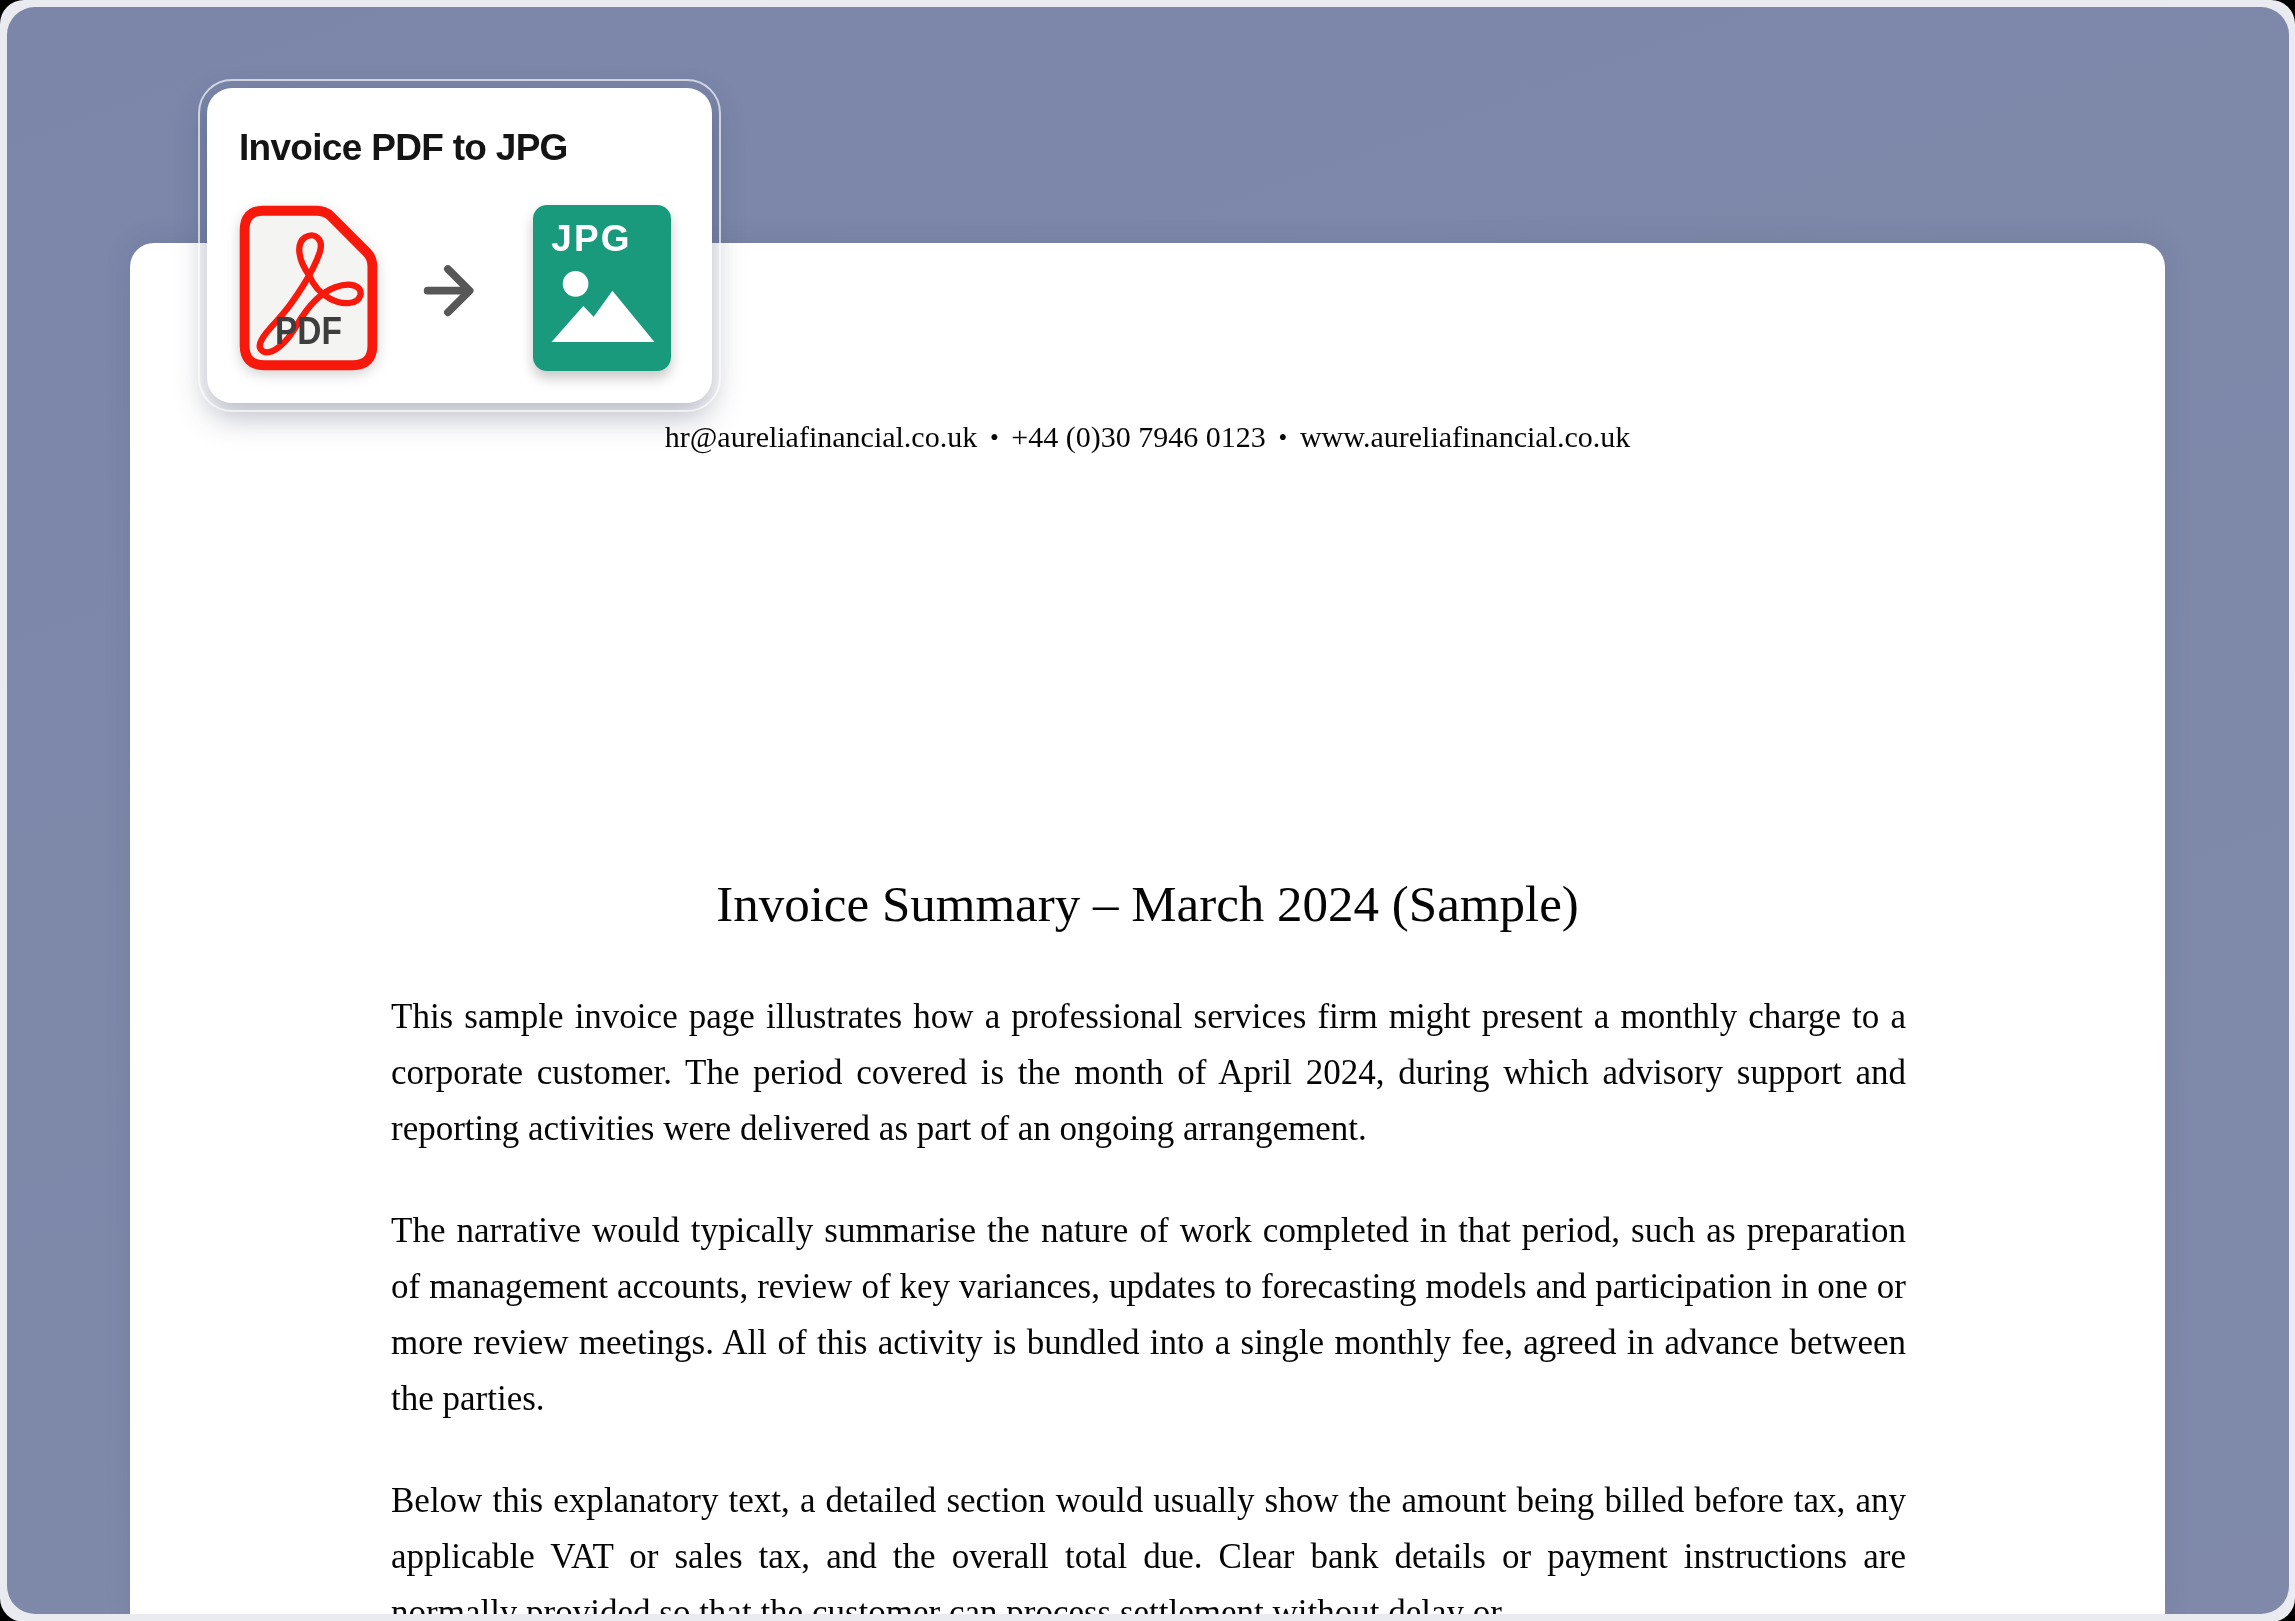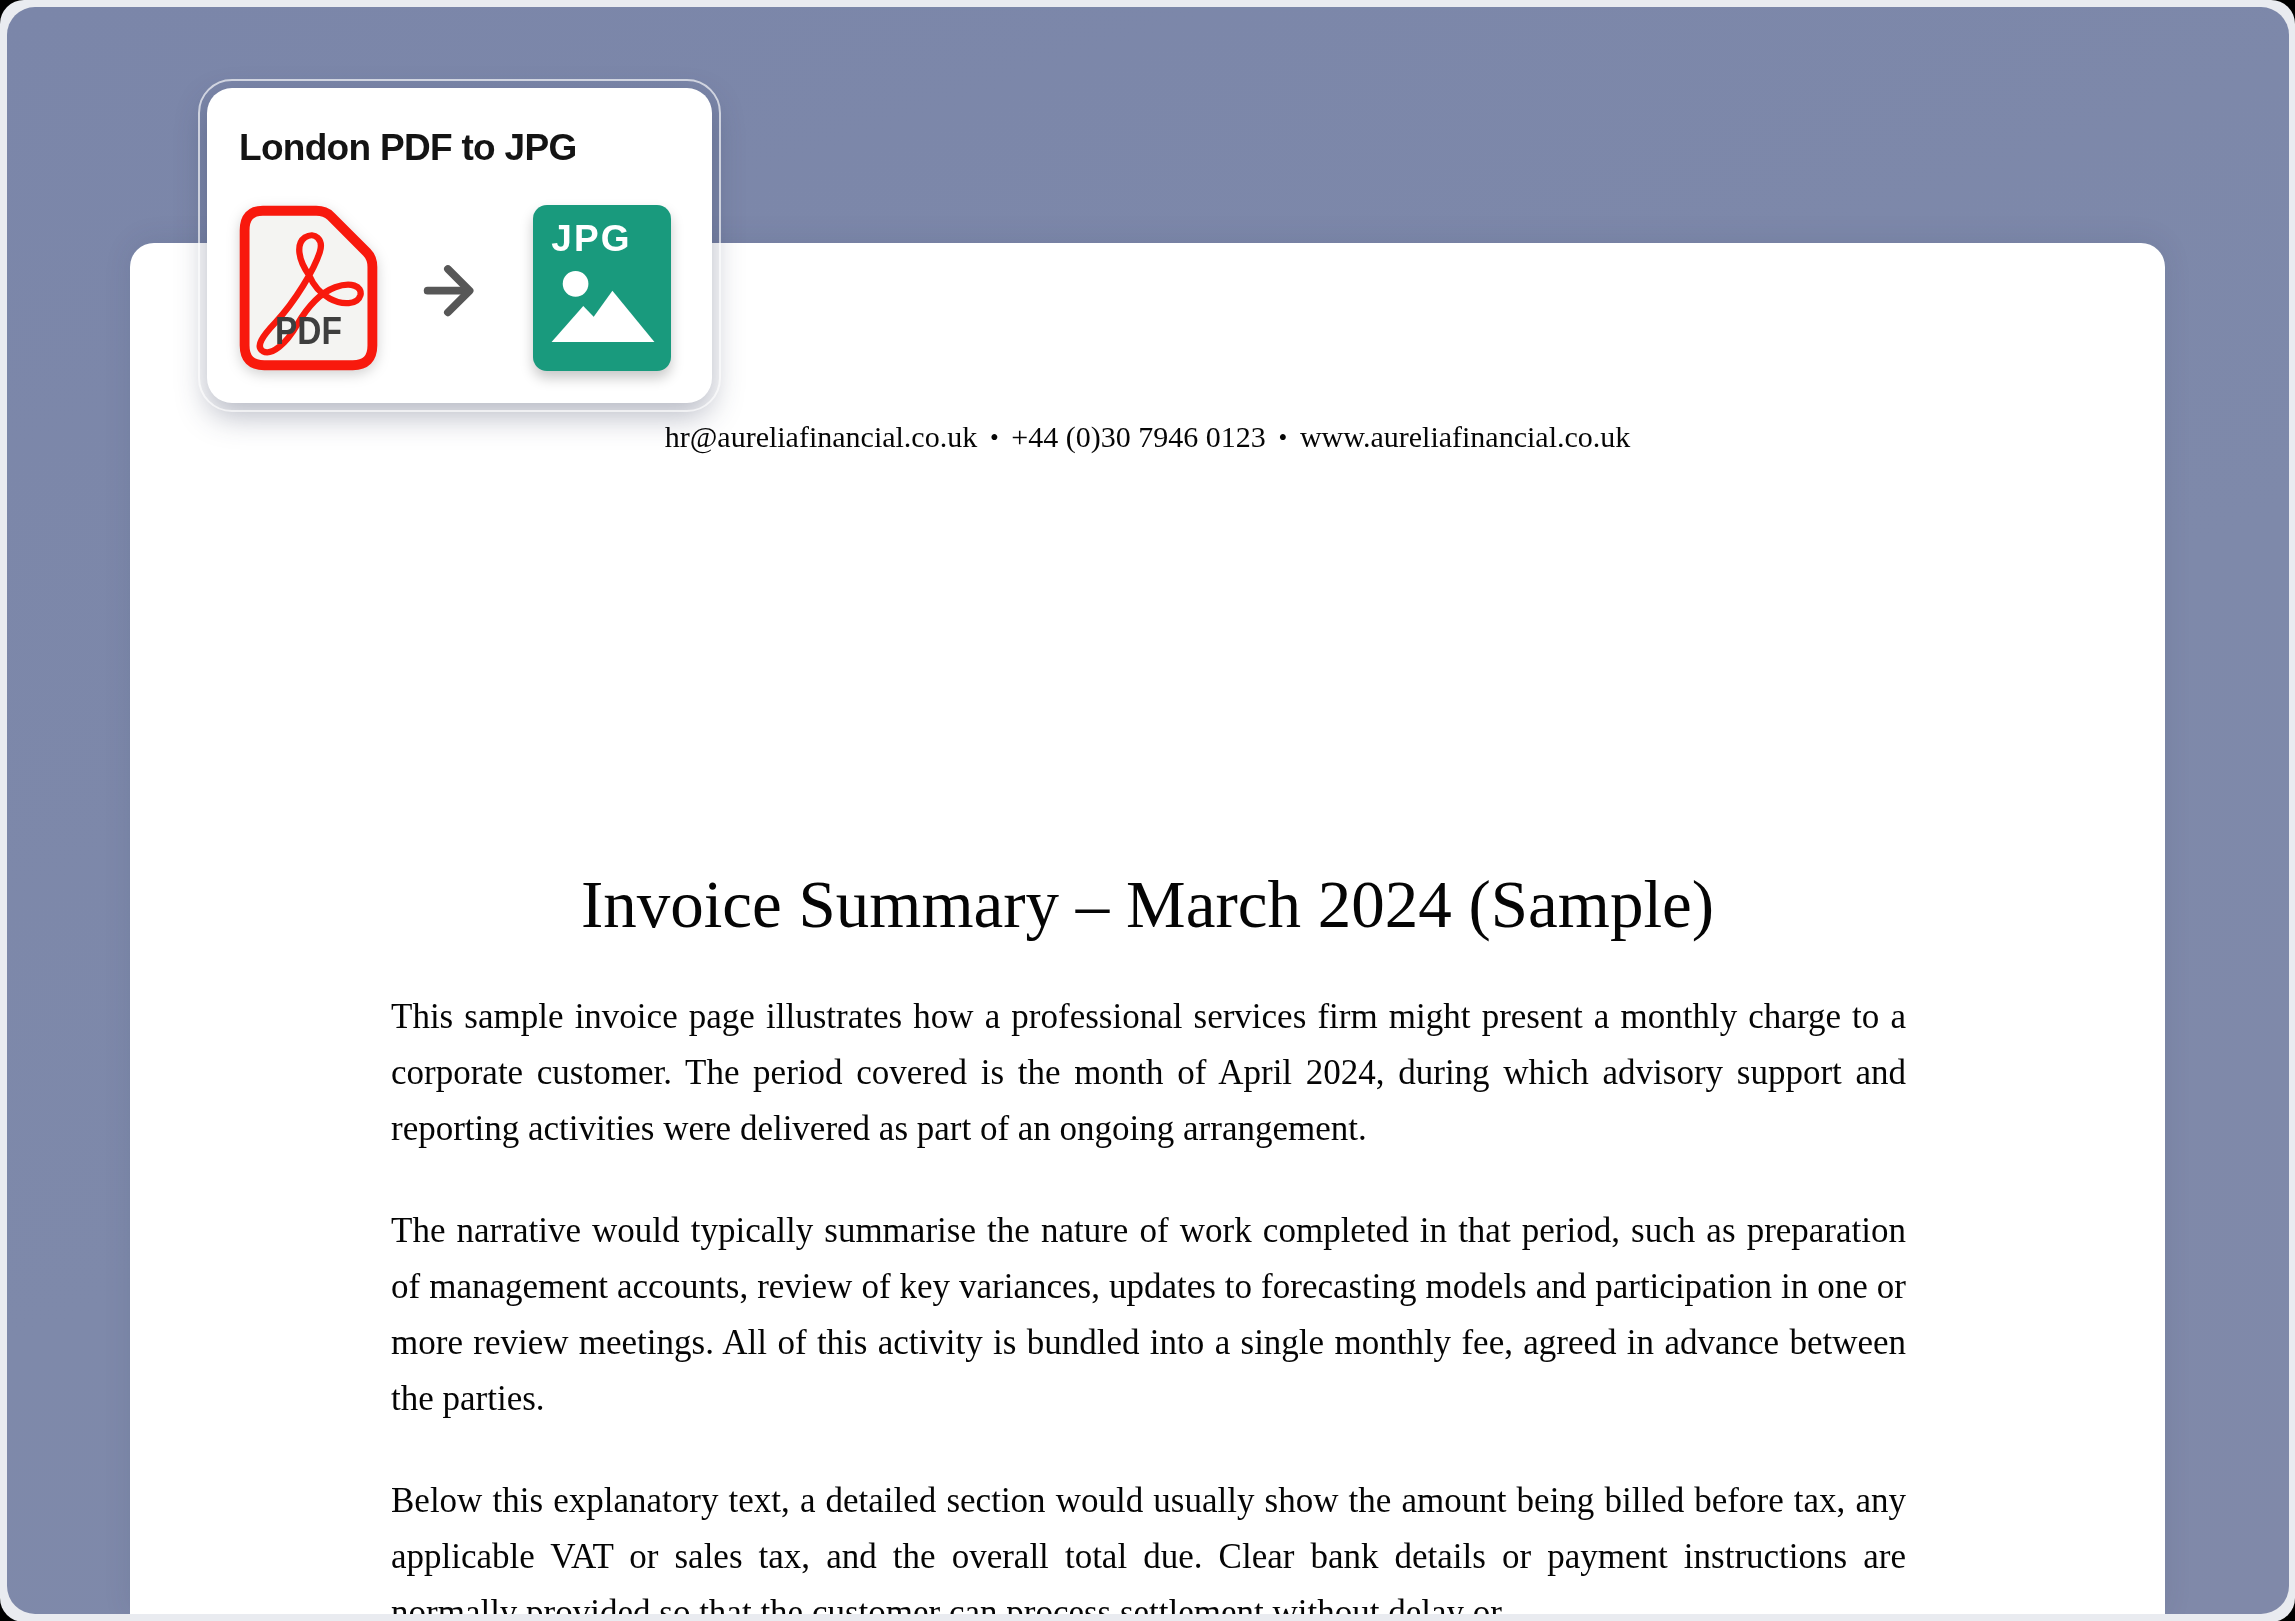--- a/index.html
+++ b/index.html
@@ -43,21 +43,21 @@
     display:inline-block;
     margin:0 12.7px;
     font-size:25px;
     vertical-align:1.4px;
   }
   .doc-title{
     position:absolute;
     top:632px;left:0;right:0;
     text-align:center;
     font-family:"Liberation Serif", serif;
-    font-size:67px;line-height:59px;
+    font-size:51px;line-height:59px;
     font-weight:400;
     color:#050505;
     margin:0;
   }
   .doc-body{
     position:absolute;
     top:746px;left:261px;
     width:1515px;
     font-family:"Liberation Serif", serif;
     font-size:35px;line-height:56px;
@@ -146,21 +146,21 @@
       <h1 class="doc-title">Invoice Summary – March 2024 (Sample)</h1>
 
       <div class="doc-body">
         <p>This sample invoice page illustrates how a professional services firm might present a monthly charge to a corporate customer. The period covered is the month of April 2024, during which advisory support and reporting activities were delivered as part of an ongoing arrangement.</p>
         <p>The narrative would typically summarise the nature of work completed in that period, such as preparation of management accounts, review of key variances, updates to forecasting models and participation in one or more review meetings. All of this activity is bundled into a single monthly fee, agreed in advance between the parties.</p>
         <p>Below this explanatory text, a detailed section would usually show the amount being billed before tax, any applicable VAT or sales tax, and the overall total due. Clear bank details or payment instructions are normally provided so that the customer can process settlement without delay or</p>
       </div>
     </div>
 
     <div class="badge">
-      <div class="badge-title">London PDF to JPG</div>
+      <div class="badge-title">Invoice PDF to JPG</div>
 
       <div class="icon-pdf">
         <svg width="139" height="166" viewBox="0 0 198 236">
           <path d="M 34 8 H 110 Q 123 8 131 16 L 182 67 Q 190 75 190 88 V 200 Q 190 228 162 228 H 36 Q 8 228 8 200 V 36 Q 8 8 34 8 Z" fill="#F4F4F2" stroke="#F8190D" stroke-width="14" stroke-linejoin="round"></path>
           <path d="M 100 100 C 84 78 81 55 94 46 C 108 37 121 49 115 67 C 107 92 80 137 52 167 C 34 186 23 201 34 208 C 46 215 67 198 83 170 C 97 146 113 126 137 117 C 159 109 176 115 173 128 C 169 142 147 143 129 133 C 115 125 105 112 100 100 Z" fill="none" stroke="#F8190D" stroke-width="9" stroke-linecap="round" stroke-linejoin="round"></path>
         </svg>
         <div class="pdf-label">PDF</div>
       </div>
 
       <div class="arrow-wrap">

